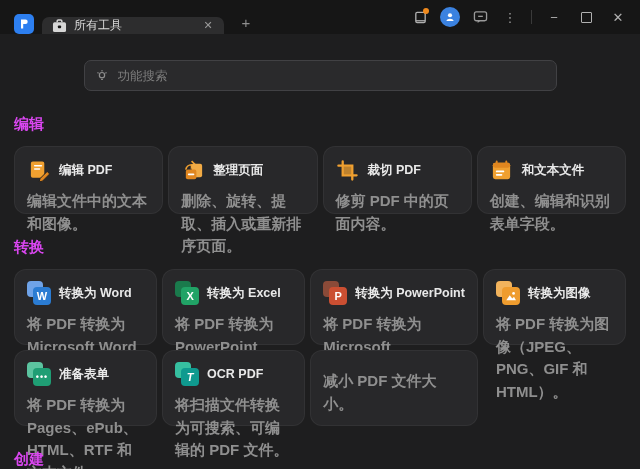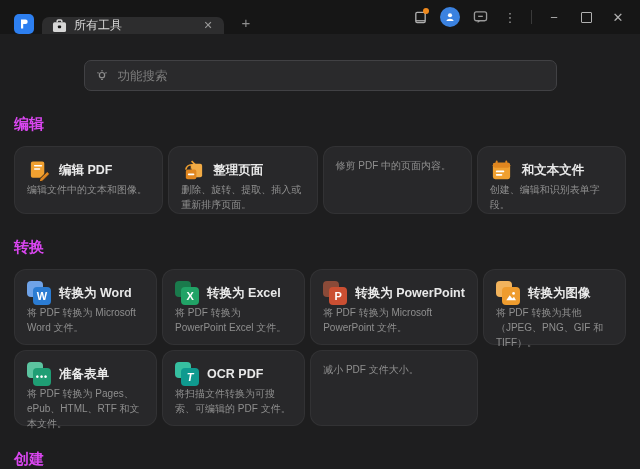--- a/index.html
+++ b/index.html
@@ -76,21 +76,21 @@
     display:grid;grid-template-columns:repeat(4,1fr);gap:5px;margin-top:12px;
   }
   .card{
     background:#28282a;border:1px solid rgba(255,255,255,.05);border-radius:12px;
     padding:11px 12px;box-sizing:border-box;cursor:pointer;
   }
   .grid-edit .card{height:68px;}
   .grid-convert .card{height:76px;}
   .card-head{display:flex;align-items:center;gap:8px;}
   .card-title{color:#e9e9e9;font-size:12.5px;font-weight:bold;white-space:nowrap;}
-  .card-desc{color:#8f8f8f;font-size:10px;line-height:1.5;}
+  .card-desc{color:#8f8f8f;font-size:15px;line-height:1.5;margin-top:8px;font-weight:bold;}
 
   
   .icon-24{width:24px;height:24px;flex:0 0 auto;display:flex;align-items:center;justify-content:center;}
   .office-icon{position:relative;width:24px;height:24px;flex:0 0 auto;}
   .office-icon .back{
     position:absolute;left:0;top:0;width:16px;height:16px;border-radius:4px;
   }
   .office-icon .front{
     position:absolute;right:0;bottom:0;width:18px;height:18px;border-radius:4px;
     display:flex;align-items:center;justify-content:center;color:#fff;
@@ -195,20 +195,30 @@
             <rect x="4" y="11" width="11" height="10" rx="2" fill="#e0861f"></rect>
             <path d="M7 16 h5" stroke="#ffffff" stroke-width="1.8" stroke-linecap="round"></path>
           </svg>
         </span>
         <span class="card-title">整理页面</span>
       </div>
       <div class="card-desc">删除、旋转、提取、插入或重新排序页面。</div>
     </div>
 
     <div class="card">
+      <div class="card-head">
+        <span class="icon-24">
+          <svg width="23" height="23" viewBox="0 0 24 24">
+            <rect x="7.5" y="7.5" width="9" height="9" fill="#f0a030" opacity="0.75"></rect>
+            <path d="M7 2.5 v14.5 h14.5" fill="none" stroke="#f0a030" stroke-width="2.4" stroke-linecap="round"></path>
+            <path d="M2.5 7 h14.5 v14.5" fill="none" stroke="#f0a030" stroke-width="2.4" stroke-linecap="round"></path>
+          </svg>
+        </span>
+        <span class="card-title">裁切 PDF</span>
+      </div>
       <div class="card-desc">修剪 PDF 中的页面内容。</div>
     </div>
 
     <div class="card">
       <div class="card-head">
         <span class="icon-24">
           <svg width="23" height="23" viewBox="0 0 24 24">
             <rect x="3" y="4" width="18" height="17" rx="2.5" fill="#f0a030"></rect>
             <rect x="3" y="4" width="18" height="5" rx="2.5" fill="#e0861f"></rect>
             <path d="M7 2.5 v3 M17 2.5 v3" stroke="#e0861f" stroke-width="2" stroke-linecap="round"></path>
@@ -263,21 +273,21 @@
           <span class="back"></span>
           <span class="front">
             <svg width="12" height="12" viewBox="0 0 14 14">
               <circle cx="10" cy="4" r="1.6" fill="#ffffff"></circle>
               <path d="M1.5 12 L5.5 6 L8.5 10 L10.5 7.8 L12.8 12 Z" fill="#ffffff"></path>
             </svg>
           </span>
         </span>
         <span class="card-title">转换为图像</span>
       </div>
-      <div class="card-desc">将 PDF 转换为其他（JPEG、PNG、GIF 和 TIFF）。</div>
+      <div class="card-desc">将 PDF 转换为图像（JPEG、PNG、GIF 和 HTML）。</div>
     </div>
 
     <div class="card">
       <div class="card-head">
         <span class="office-icon other">
           <span class="back"></span>
           <span class="front">•••</span>
         </span>
         <span class="card-title">准备表单</span>
       </div>

